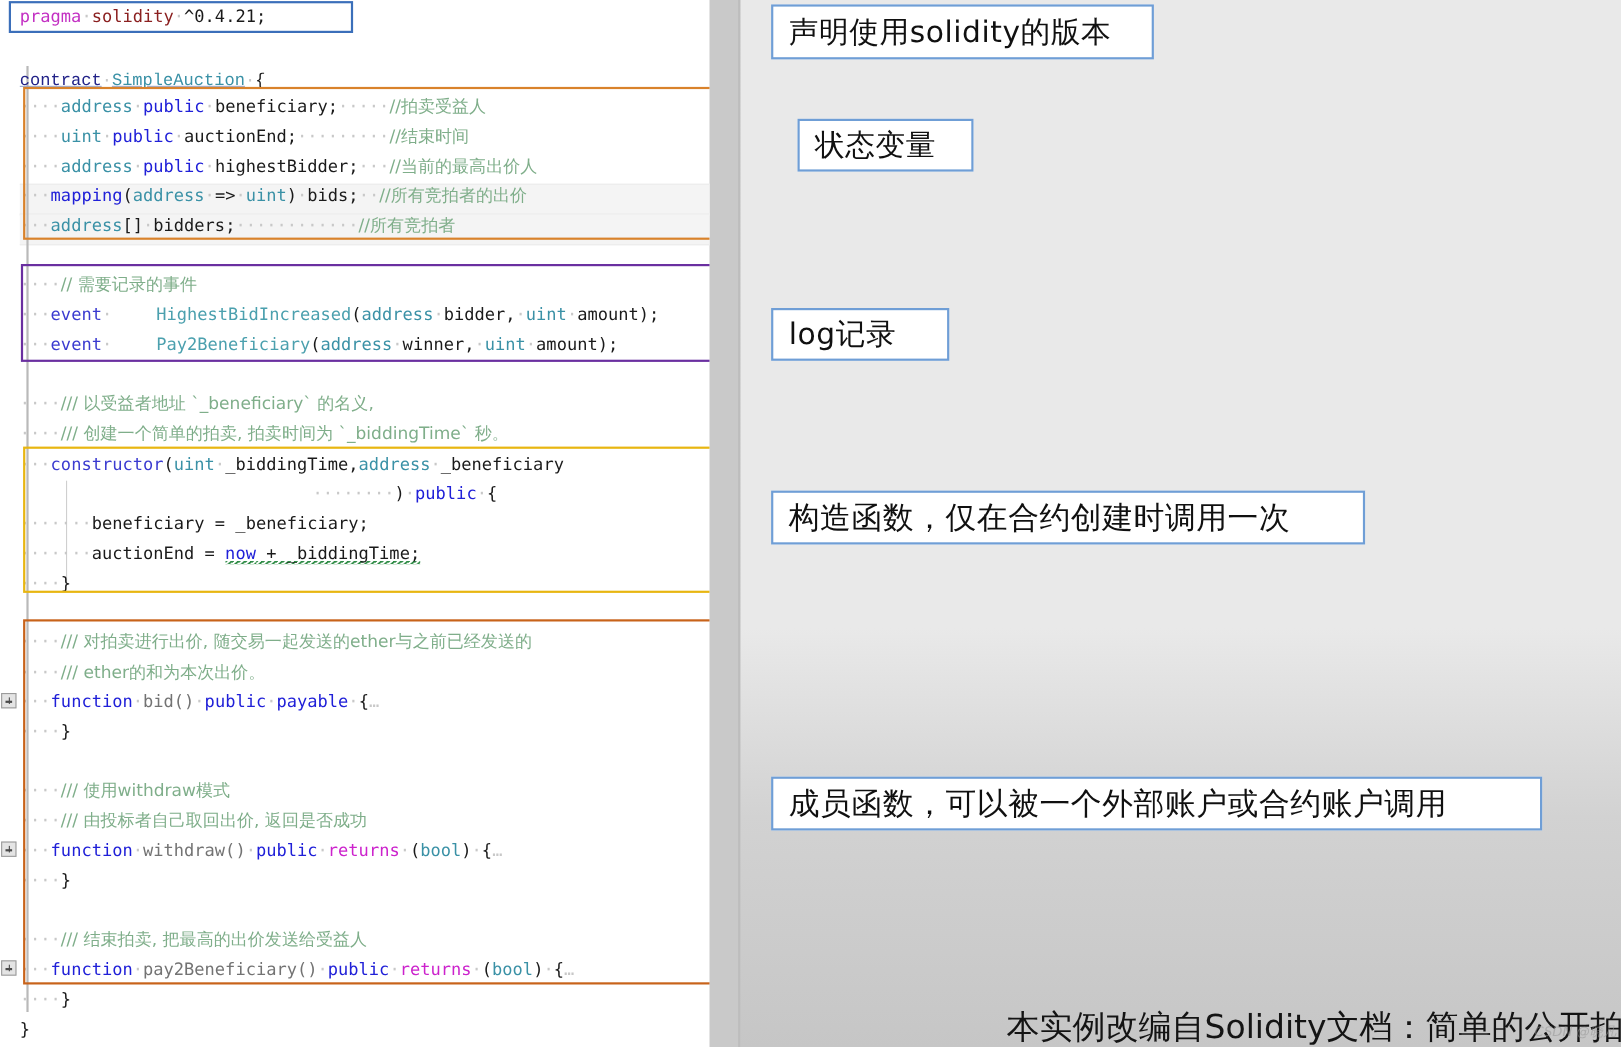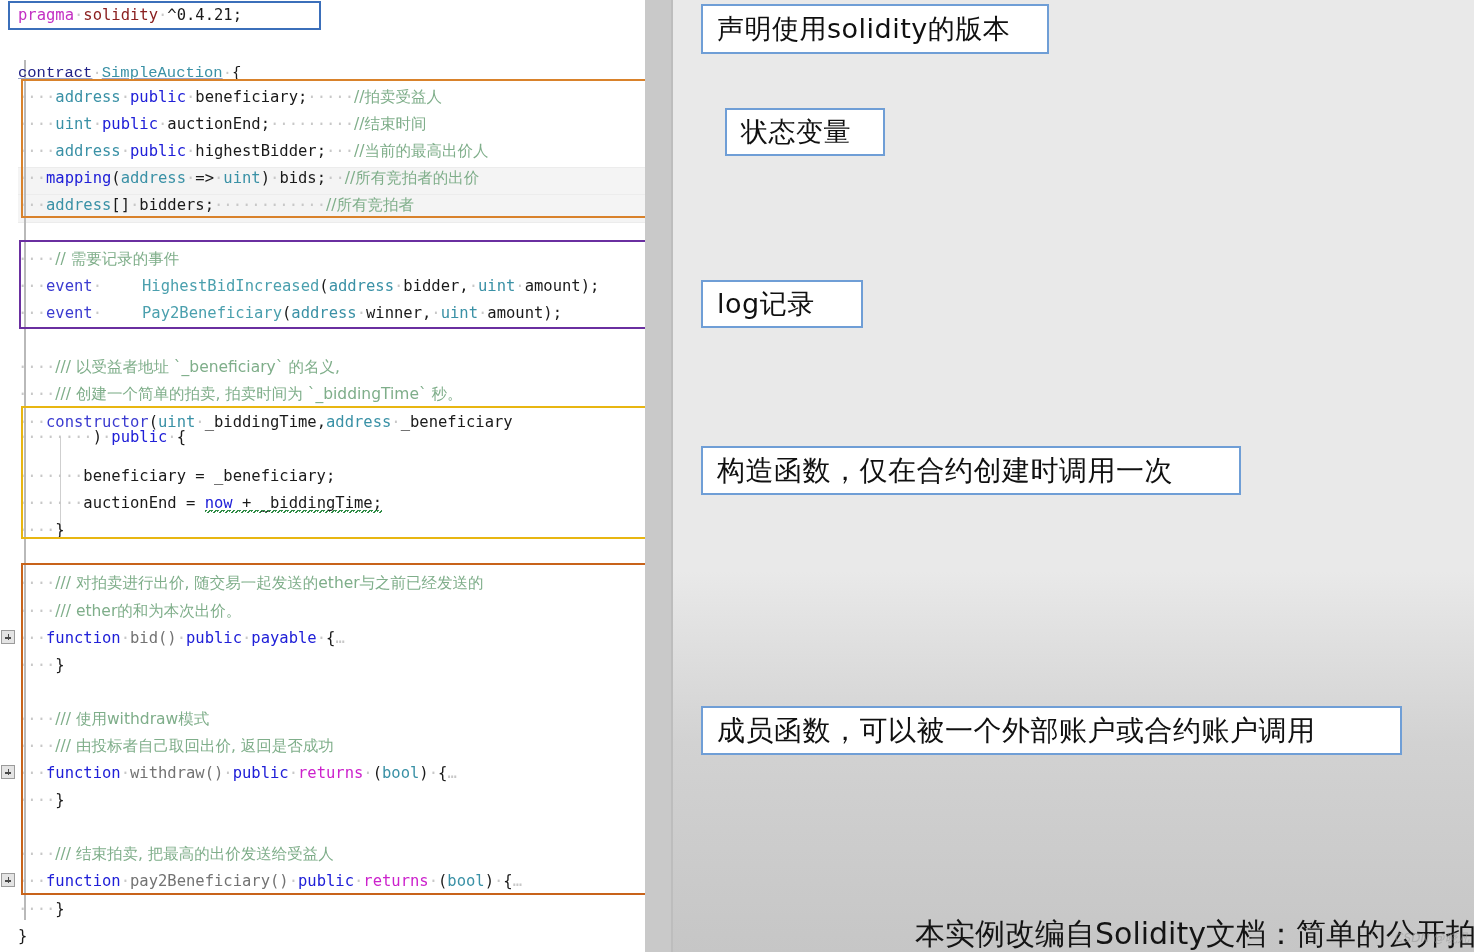--- a/index.html
+++ b/index.html
@@ -214,21 +214,21 @@
       <div class="ln" style="top:273px;"><span class="t-dot">···</span><span class="t-kw2">event</span><span class="t-dot">·</span><span class="t-ident">HighestBidIncreased</span><span class="t-plain">(</span><span class="t-type">address</span><span class="t-dot">·</span><span class="t-plain">bidder,</span><span class="t-dot">·</span><span class="t-type">uint</span><span class="t-dot">·</span><span class="t-plain">amount);</span></div>
 
       <div class="ln" style="top:300px;"><span class="t-dot">···</span><span class="t-kw2">event</span><span class="t-dot">·</span><span class="t-ident">Pay2Beneficiary</span><span class="t-plain">(</span><span class="t-type">address</span><span class="t-dot">·</span><span class="t-plain">winner,</span><span class="t-dot">·</span><span class="t-type">uint</span><span class="t-dot">·</span><span class="t-plain">amount);</span></div>
 
       <div class="ln" style="top:354px;"><span class="t-dot">····</span><span class="t-cmt-cn">/// 以受益者地址 `_beneficiary` 的名义,</span></div>
 
       <div class="ln" style="top:381px;"><span class="t-dot">····</span><span class="t-cmt-cn">/// 创建一个简单的拍卖, 拍卖时间为 `_biddingTime` 秒。</span></div>
 
       <div class="ln" style="top:409px;"><span class="t-dot">···</span><span class="t-kw2">constructor</span><span class="t-plain">(</span><span class="t-type">uint</span><span class="t-dot">·</span><span class="t-plain">_biddingTime,</span><span class="t-type">address</span><span class="t-dot">·</span><span class="t-plain">_beneficiary</span></div>
 
-      <div class="ln" style="top:424px;"><span class="t-dot">····</span><span class="t-dot">····</span><span class="t-plain">)</span><span class="t-dot">·</span><span class="t-kw">public</span><span class="t-dot">·</span><span class="t-plain">{</span></div>
+      <div class="ln" style="top:436px;text-align:center;"><span class="t-dot">····</span><span class="t-dot">····</span><span class="t-plain">)</span><span class="t-dot">·</span><span class="t-kw">public</span><span class="t-dot">·</span><span class="t-plain">{</span></div>
 
       <div class="ln" style="top:463px;"><span class="t-dot">····</span><span class="t-dot">···</span><span class="t-plain">beneficiary = _beneficiary;</span></div>
 
       <div class="ln" style="top:490px;"><span class="t-dot">····</span><span class="t-dot">···</span><span class="t-plain">auctionEnd = </span><span class="t-now squig">now</span><span class="t-plain squig"> + _biddingTime;</span></div>
 
       <div class="ln" style="top:517px;"><span class="t-dot">····</span><span class="t-plain">}</span></div>
 
       <div class="ln" style="top:570px;"><span class="t-dot">····</span><span class="t-cmt-cn">/// 对拍卖进行出价, 随交易一起发送的ether与之前已经发送的</span></div>
 
       <div class="ln" style="top:598px;"><span class="t-dot">····</span><span class="t-cmt-cn">/// ether的和为本次出价。</span></div>

